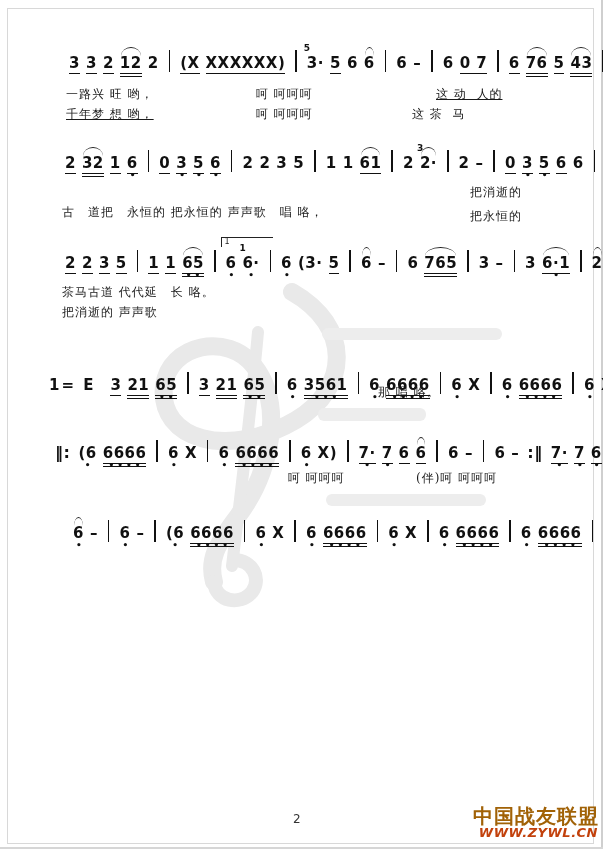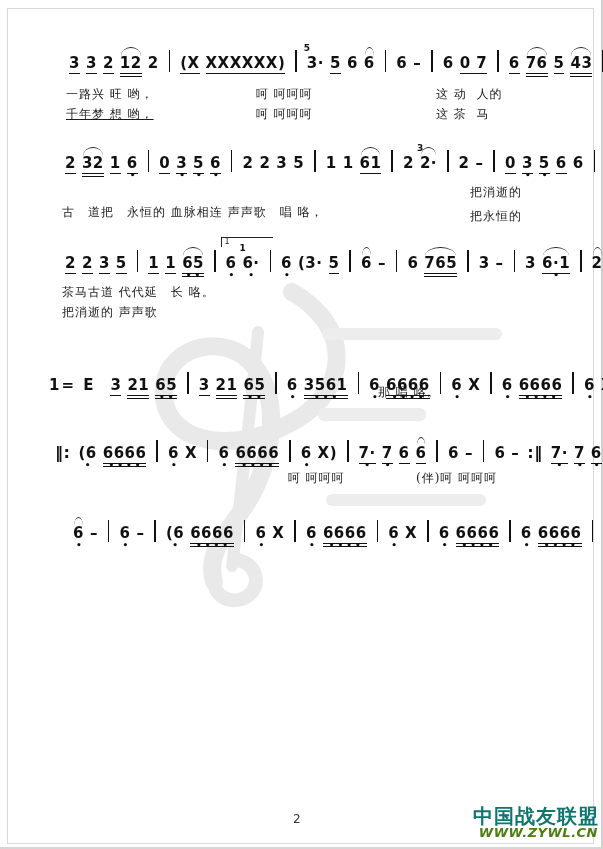--- a/index.html
+++ b/index.html
@@ -67,30 +67,30 @@
 </svg>
 
 <div class="frame"></div>
 <div class="edge-r"></div>
 <div class="edge-b"></div>
 
 <div class="sys" style="top:36px;height:96px;">
   <div class="mline" style="padding-left:66px;"><span class="tok"><span class="txt u1">3</span></span><span class="tok"><span class="txt u1">3</span></span><span class="tok"><span class="txt u1">2</span></span><span class="tok slur"><span class="txt u2">12</span></span><span class="tok"><span class="txt">2</span></span><span class="tok bar"></span><span class="tok"><span class="txt u1">(X</span></span><span class="tok"><span class="txt u1">XXXXXX)</span></span><span class="tok bar"></span><span class="tok"><span class="grace">5</span><span class="txt">3·</span></span><span class="tok"><span class="txt u1">5</span></span><span class="tok"><span class="txt">6</span></span><span class="tok slur"><span class="txt">6</span></span><span class="tok bar"></span><span class="tok"><span class="txt">6</span></span><span class="tok"><span class="txt">–</span></span><span class="tok bar"></span><span class="tok"><span class="txt">6</span></span><span class="tok"><span class="txt u1">0 7</span></span><span class="tok bar"></span><span class="tok"><span class="txt u1">6</span></span><span class="tok slur"><span class="txt u2">76</span></span><span class="tok"><span class="txt u1">5</span></span><span class="tok slur"><span class="txt u2">43</span></span><span class="tok bar"></span></div>
   <div class="lyr" style="left:66px;top:50px;">一路兴 旺 哟，</div>
   <div class="lyr" style="left:256px;top:50px;">呵 呵呵呵</div>
-  <div class="lyr" style="left:436px;top:50px;">这 动  人的</div>
+  <div class="lyr" style="left:436px;top:50px;text-decoration:underline;">这 动  人的</div>
   <div class="lyr" style="left:66px;top:70px;text-decoration:underline;">千年梦 想 哟，</div>
   <div class="lyr" style="left:256px;top:70px;">呵 呵呵呵</div>
-  <div class="lyr" style="left:436px;top:70px;">这 茶  马</div>
+  <div class="lyr" style="left:412px;top:70px;">这 茶  马</div>
 </div>
 
 <div class="sys" style="top:136px;height:96px;">
   <div class="mline" style="padding-left:62px;"><span class="tok"><span class="txt u1">2</span></span><span class="tok slur"><span class="txt u2">32</span></span><span class="tok"><span class="txt u1">1</span></span><span class="tok"><span class="txt u1" data-dots="•">6</span></span><span class="tok bar"></span><span class="tok"><span class="txt u1">0</span></span><span class="tok"><span class="txt u1" data-dots="•">3</span></span><span class="tok"><span class="txt u1" data-dots="•">5</span></span><span class="tok"><span class="txt u1" data-dots="•">6</span></span><span class="tok bar"></span><span class="tok"><span class="txt">2</span></span><span class="tok"><span class="txt">2</span></span><span class="tok"><span class="txt">3</span></span><span class="tok"><span class="txt">5</span></span><span class="tok bar"></span><span class="tok"><span class="txt">1</span></span><span class="tok"><span class="txt">1</span></span><span class="tok slur"><span class="txt u1">61</span></span><span class="tok bar"></span><span class="tok"><span class="txt">2</span></span><span class="tok slur"><span class="grace">3</span><span class="txt">2·</span></span><span class="tok bar"></span><span class="tok"><span class="txt">2</span></span><span class="tok"><span class="txt">–</span></span><span class="tok bar"></span><span class="tok"><span class="txt u1">0</span></span><span class="tok"><span class="txt u1" data-dots="•">3</span></span><span class="tok"><span class="txt u1" data-dots="•">5</span></span><span class="tok"><span class="txt u1">6</span></span><span class="tok"><span class="txt">6</span></span><span class="tok bar"></span></div>
   <div class="lyr" style="left:470px;top:48px;">把消逝的</div>
-  <div class="lyr" style="left:62px;top:68px;">古　道把　永恒的 血脉相连 声声歌　唱 咯，</div>
+  <div class="lyr" style="left:62px;top:68px;">古　道把　永恒的 把永恒的 声声歌　唱 咯，</div>
   <div class="lyr" style="left:470px;top:72px;">把永恒的</div>
 </div>
 
 <div class="sys" style="top:236px;height:96px;">
   <div class="mline" style="padding-left:62px;"><span class="tok"><span class="txt u1">2</span></span><span class="tok"><span class="txt u1">2</span></span><span class="tok"><span class="txt u1">3</span></span><span class="tok"><span class="txt u1">5</span></span><span class="tok bar"></span><span class="tok"><span class="txt u1">1</span></span><span class="tok"><span class="txt u1">1</span></span><span class="tok slur"><span class="txt u2" data-dots="••">65</span></span><span class="tok bar"></span><span class="tok"><span class="volta">1</span><span class="txt" data-dots="•">6</span></span><span class="tok"><span class="grace">1</span><span class="txt" data-dots="•">6·</span></span><span class="tok bar"></span><span class="tok"><span class="txt" data-dots="•">6</span></span><span class="tok"><span class="txt">(3·</span></span><span class="tok"><span class="txt u1">5</span></span><span class="tok bar"></span><span class="tok slur"><span class="txt">6</span></span><span class="tok"><span class="txt">–</span></span><span class="tok bar"></span><span class="tok"><span class="txt">6</span></span><span class="tok slur"><span class="txt u2">765</span></span><span class="tok bar"></span><span class="tok"><span class="txt">3</span></span><span class="tok"><span class="txt">–</span></span><span class="tok bar"></span><span class="tok"><span class="txt">3</span></span><span class="tok slur"><span class="txt u1" data-dots="•">6·1</span></span><span class="tok bar"></span><span class="tok slur"><span class="txt">2</span></span></div>
   <div class="lyr" style="left:62px;top:48px;text-align:right;">茶马古道 代代延　长 咯。</div>
   <div class="lyr" style="left:62px;top:68px;">把消逝的 声声歌</div>
 </div>
 
 <div class="sys" style="top:338px;height:70px;">
@@ -102,14 +102,14 @@
   <div class="mline" style="padding-left:50px;"><span class="tok rpt"><span class="txt">‖:</span></span><span class="tok"><span class="txt" data-dots="•">(6</span></span><span class="tok"><span class="txt u2" data-dots="••••">6666</span></span><span class="tok bar"></span><span class="tok"><span class="txt" data-dots="•">6</span></span><span class="tok"><span class="txt">X</span></span><span class="tok bar"></span><span class="tok"><span class="txt" data-dots="•">6</span></span><span class="tok"><span class="txt u2" data-dots="••••">6666</span></span><span class="tok bar"></span><span class="tok"><span class="txt" data-dots="•">6</span></span><span class="tok"><span class="txt">X)</span></span><span class="tok bar"></span><span class="tok"><span class="txt u1" data-dots="•">7·</span></span><span class="tok"><span class="txt u1" data-dots="•">7</span></span><span class="tok"><span class="txt u1">6</span></span><span class="tok slur"><span class="txt u1">6</span></span><span class="tok bar"></span><span class="tok"><span class="txt">6</span></span><span class="tok"><span class="txt">–</span></span><span class="tok bar"></span><span class="tok"><span class="txt">6</span></span><span class="tok"><span class="txt">–</span></span><span class="tok rpt"><span class="txt">:‖</span></span><span class="tok"><span class="txt u1" data-dots="•">7·</span></span><span class="tok"><span class="txt u1" data-dots="•">7</span></span><span class="tok"><span class="txt u1" data-dots="•">6</span></span></div>
   <div class="lyr" style="left:288px;top:44px;">呵 呵呵呵</div>
   <div class="lyr" style="left:416px;top:44px;">(伴)呵 呵呵呵</div>
 </div>
 
 <div class="sys" style="top:506px;height:46px;">
   <div class="mline" style="padding-left:70px;"><span class="tok slur"><span class="txt" data-dots="•">6</span></span><span class="tok"><span class="txt">–</span></span><span class="tok bar"></span><span class="tok"><span class="txt" data-dots="•">6</span></span><span class="tok"><span class="txt">–</span></span><span class="tok bar"></span><span class="tok"><span class="txt" data-dots="•">(6</span></span><span class="tok"><span class="txt u2" data-dots="••••">6666</span></span><span class="tok bar"></span><span class="tok"><span class="txt" data-dots="•">6</span></span><span class="tok"><span class="txt">X</span></span><span class="tok bar"></span><span class="tok"><span class="txt" data-dots="•">6</span></span><span class="tok"><span class="txt u2" data-dots="••••">6666</span></span><span class="tok bar"></span><span class="tok"><span class="txt" data-dots="•">6</span></span><span class="tok"><span class="txt">X</span></span><span class="tok bar"></span><span class="tok"><span class="txt" data-dots="•">6</span></span><span class="tok"><span class="txt u2" data-dots="••••">6666</span></span><span class="tok bar"></span><span class="tok"><span class="txt" data-dots="•">6</span></span><span class="tok"><span class="txt u2" data-dots="••••">6666</span></span><span class="tok bar"></span></div>
 </div>
 
 <div class="pageno">2</div>
-<div class="brand" style="color: #0f766e;">中国战友联盟</div>
-<div class="siteurl" style="color: #4d7c0f;">WWW.ZYWL.CN</div>
+<div class="brand" style="color: #a16207;">中国战友联盟</div>
+<div class="siteurl" style="color: #c2410c;">WWW.ZYWL.CN</div>
 
 </body></html>

